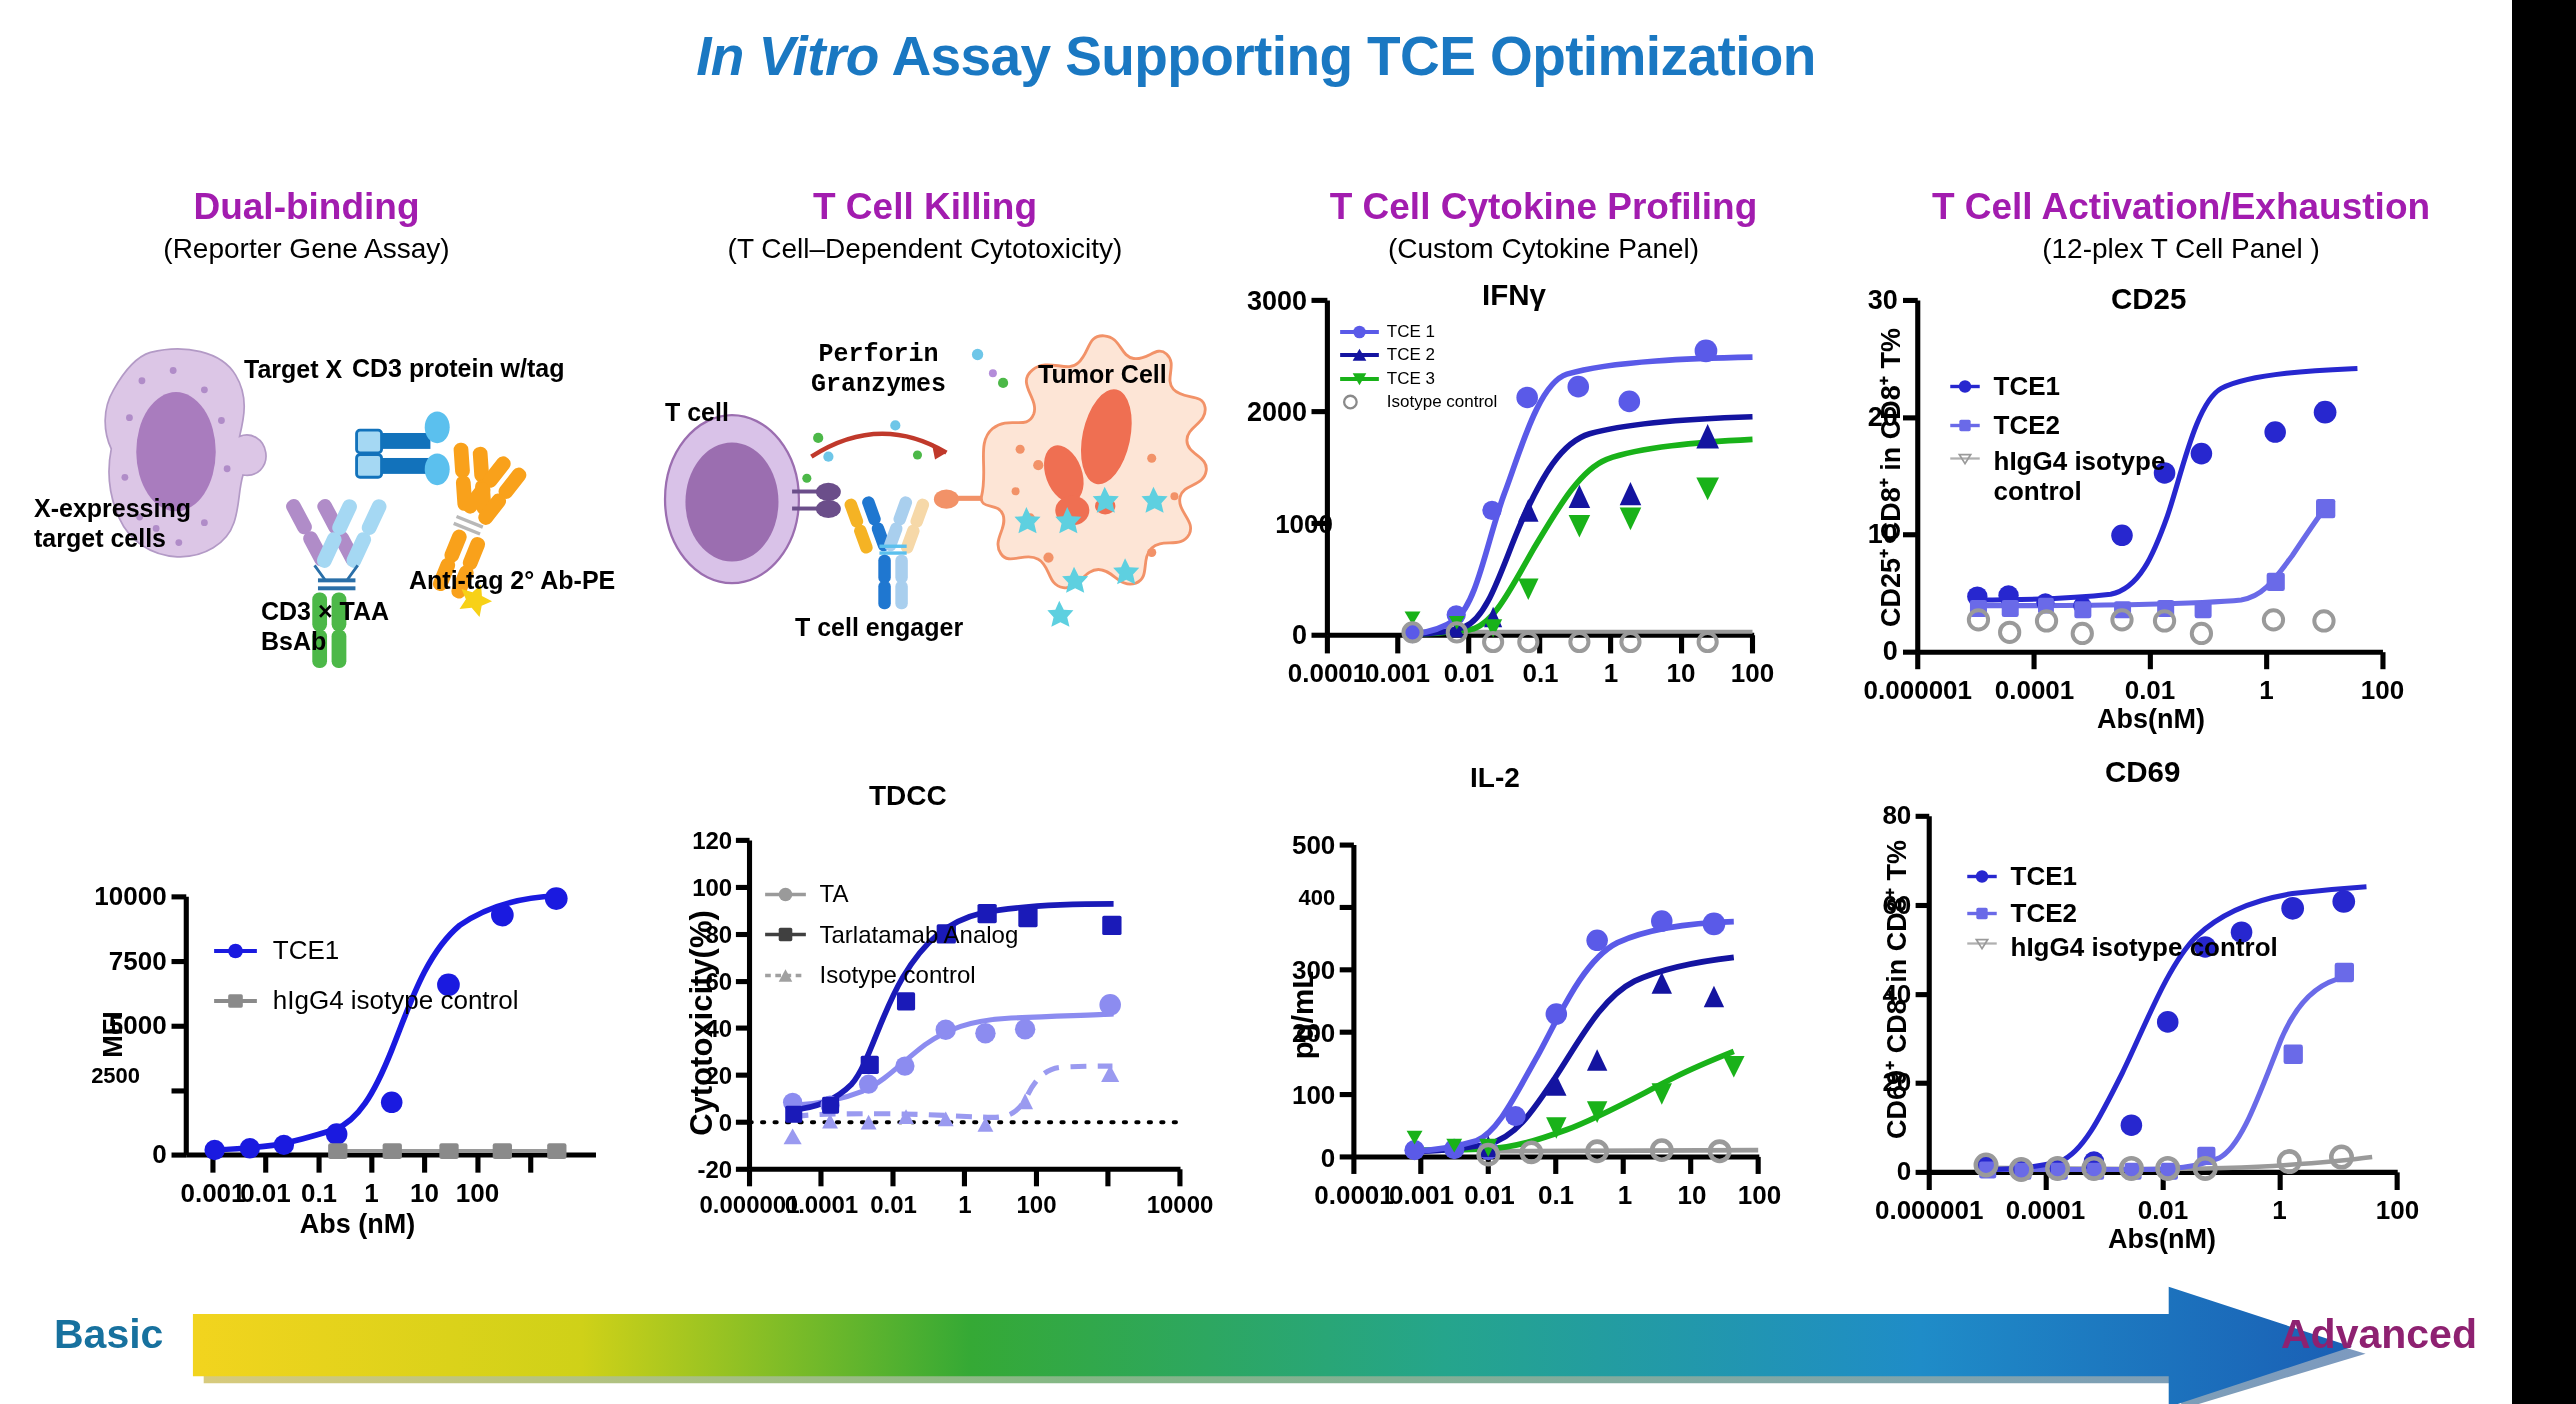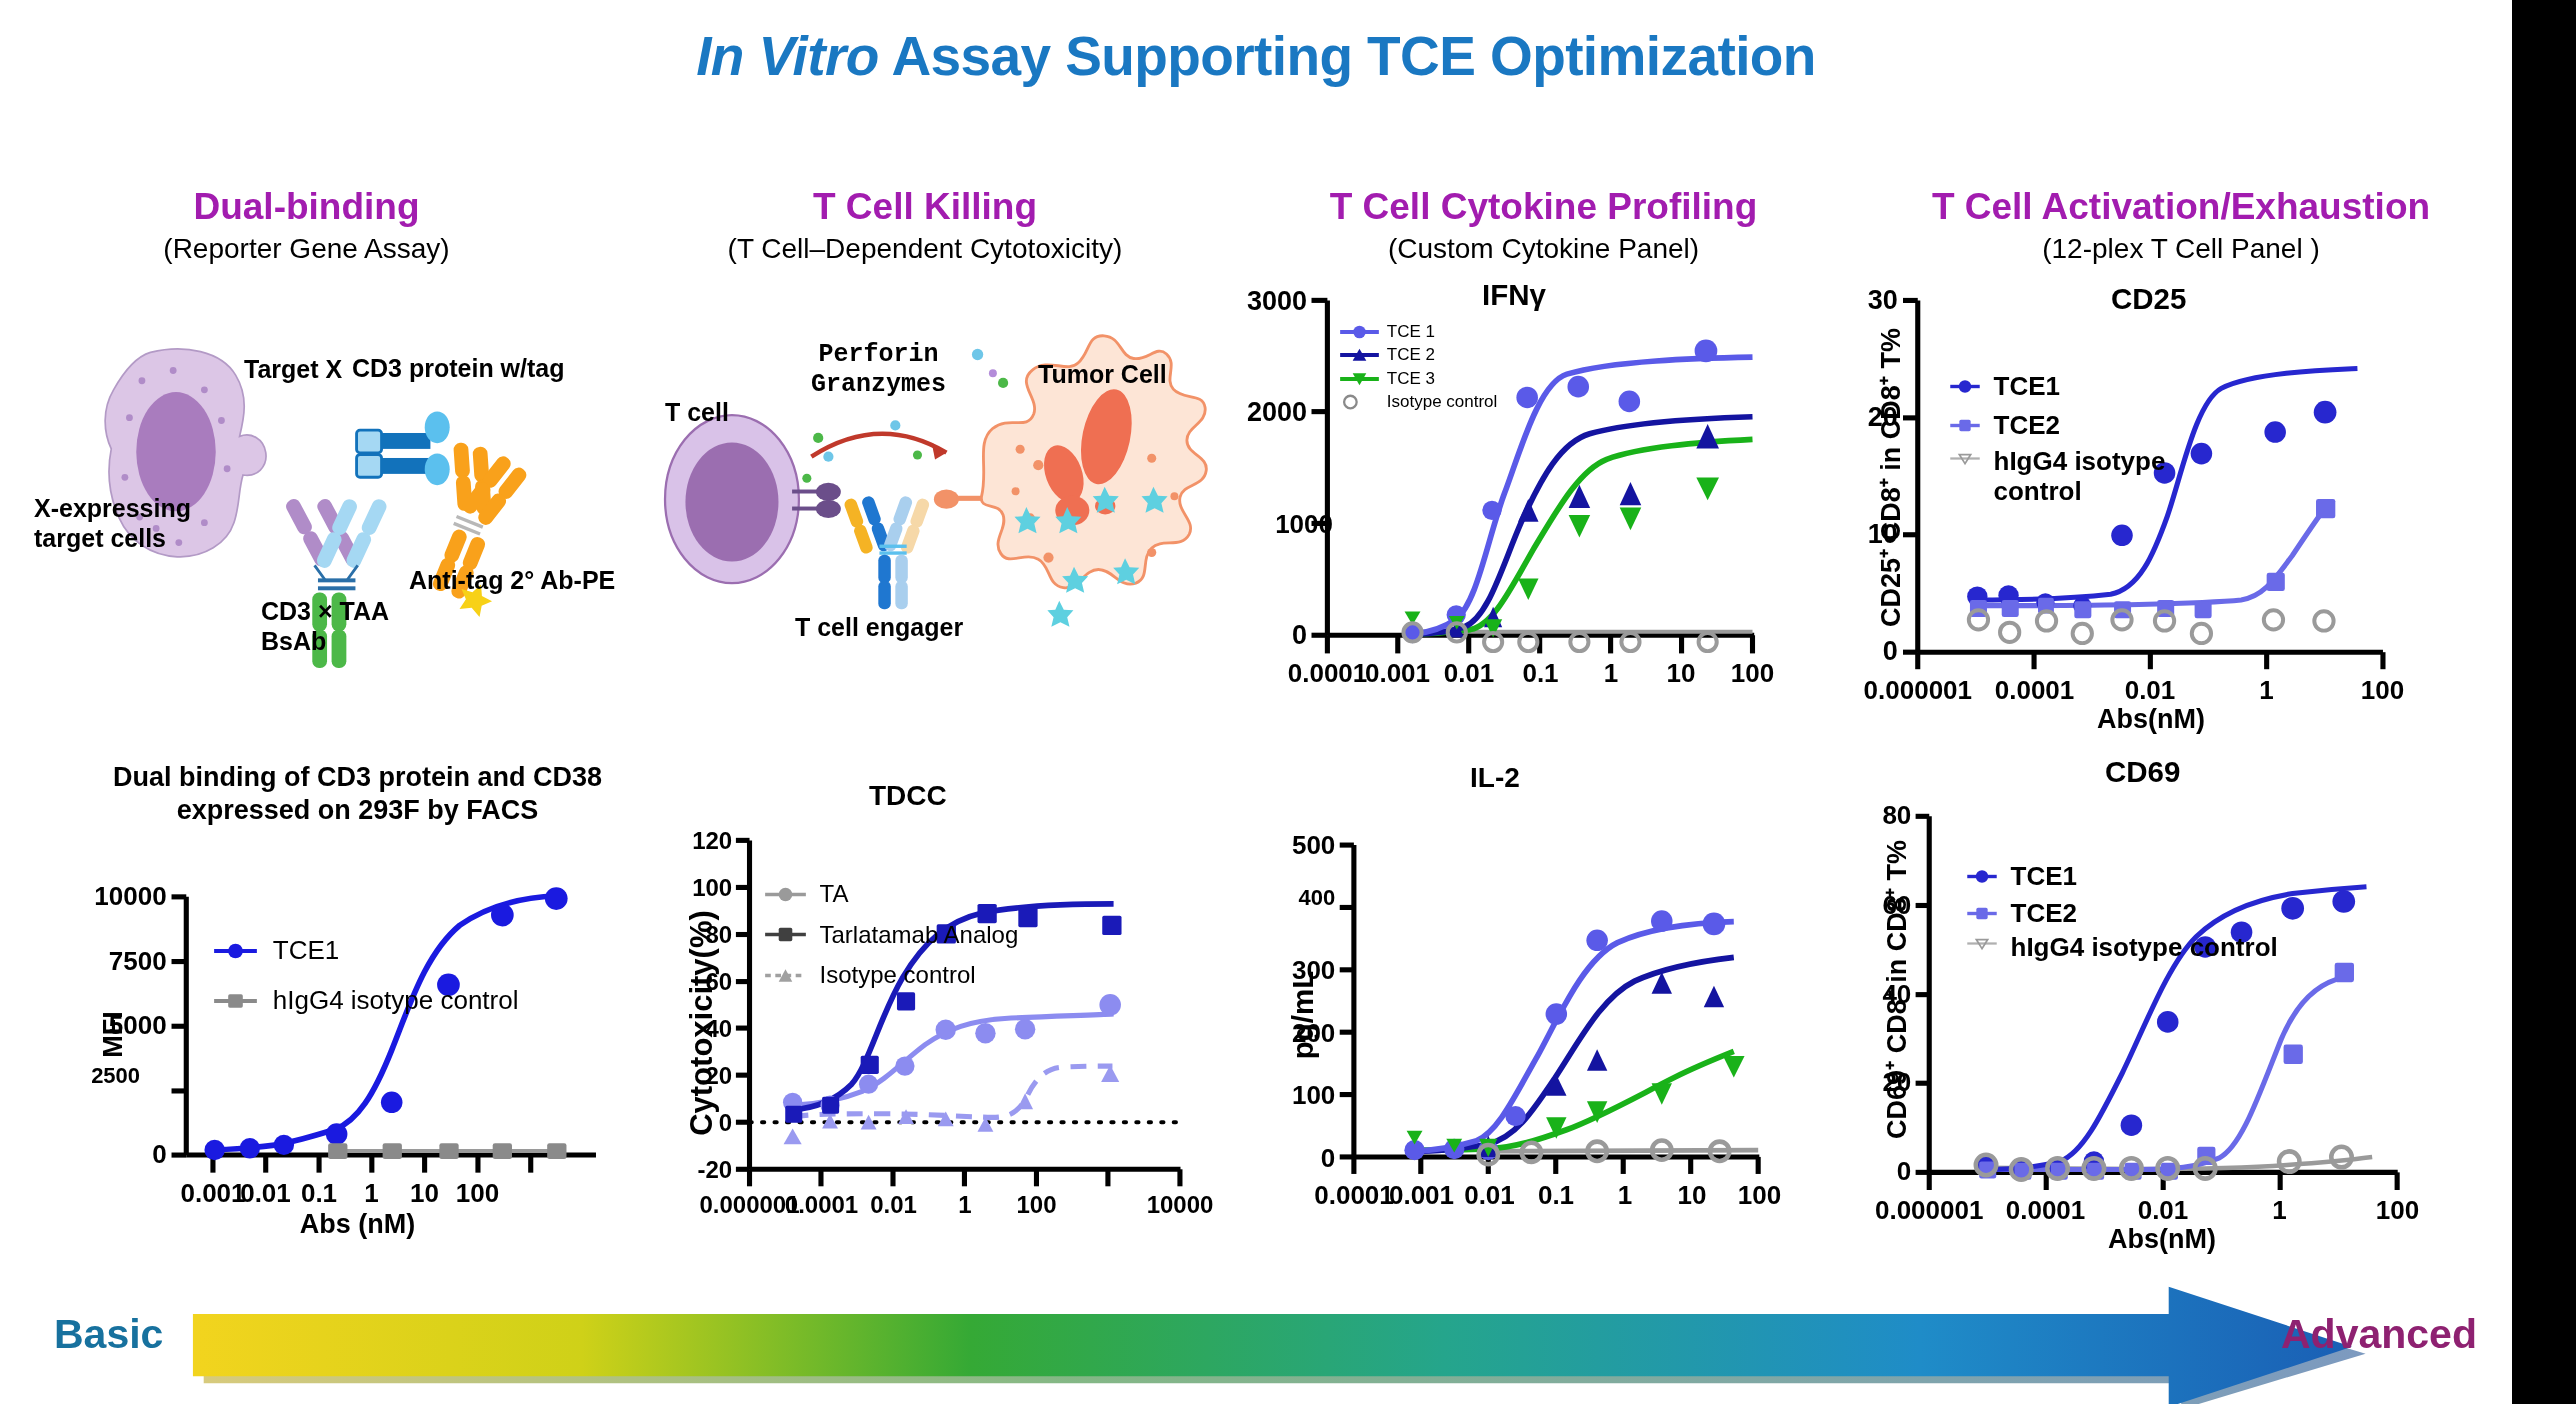--- a/index.html
+++ b/index.html
@@ -478,24 +478,20 @@
         <svg width="32" height="17" style="margin-top:3.4px;" viewBox="0 0 56 30">
           <line x1="2" y1="15" x2="54" y2="15" stroke="#b0b0b0" stroke-width="4"></line>
           <polygon points="28,24 18,8 38,8" fill="none" stroke="#9a9a9a" stroke-width="3"></polygon>
         </svg>
         <span class="lbl" style="margin-left:12.5px;line-height:1.15;display:block;max-width:244px;white-space:normal;">hIgG4 isotype control</span>
       </div>
     </div>
   </div>
 
   <div class="panel" style="left:85px;top:755px;width:568px;height:471px;">
-    <div class="chart-title" style="left:23px;top:5.7px;width:499px;font-size:27px;line-height:1.25;">
-      <div>Dual binding of CD3 protein and CD38</div>
-      <div>expressed on 293F by FACS</div>
-    </div>
     <svg width="568" height="471" viewBox="0 0 1000 830">
       <line x1="178" y1="250" x2="178" y2="705" stroke="#000" stroke-width="9"></line>
       <line x1="178" y1="705" x2="900" y2="705" stroke="#000" stroke-width="9"></line>
       <g stroke="#000" stroke-width="9">
         <line x1="152" y1="705" x2="178" y2="705"></line>
         <line x1="152" y1="592" x2="178" y2="592"></line>
         <line x1="152" y1="478" x2="178" y2="478"></line>
         <line x1="152" y1="364" x2="178" y2="364"></line>
         <line x1="152" y1="250" x2="178" y2="250"></line>
       </g>

